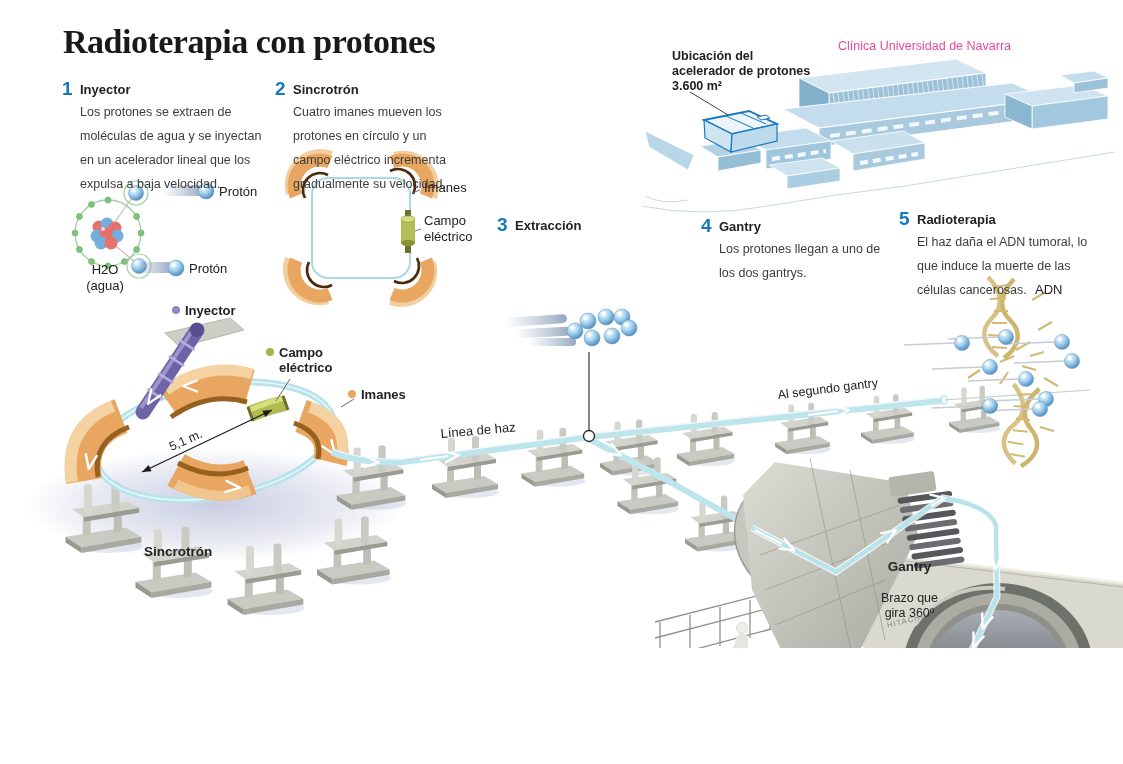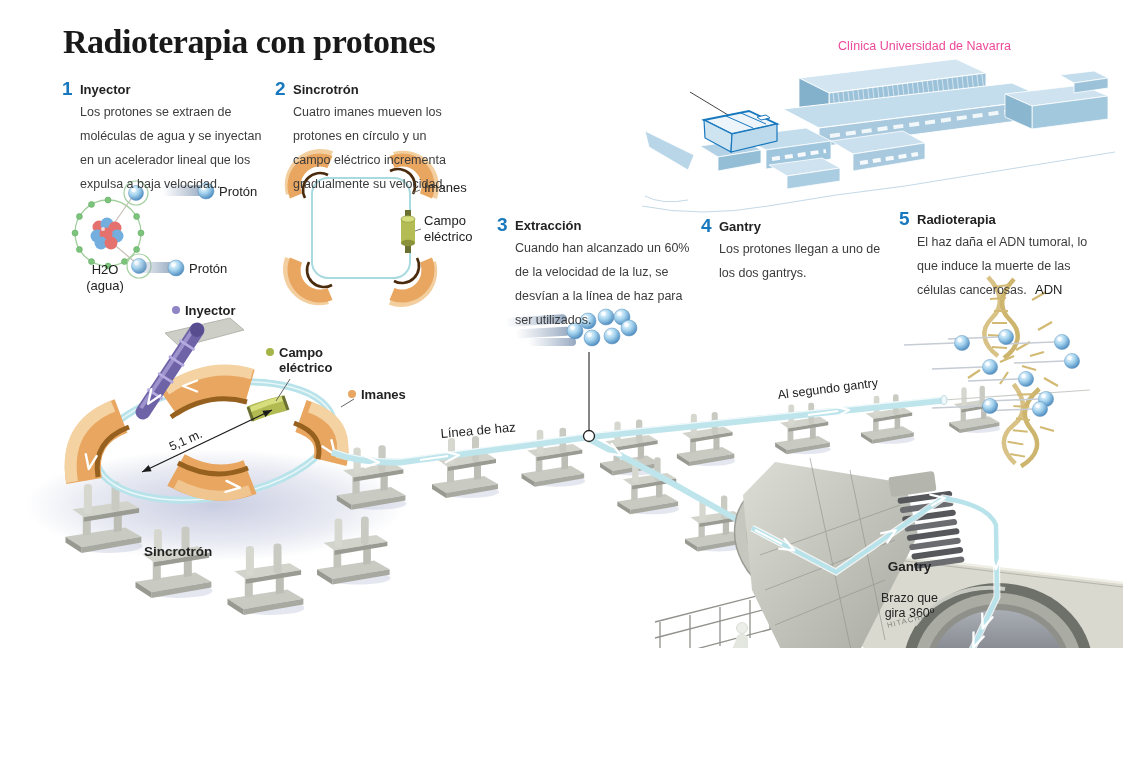--- a/index.html
+++ b/index.html
@@ -424,40 +424,39 @@
   <span class="num">2</span>
   <div class="head">Sincrotrón</div>
   <div class="body">Cuatro imanes mueven los
 protones en círculo y un
 campo eléctrico incrementa
 gradualmente su velocidad.</div>
 </div>
 <div class="step" style="left:515px;top:218px;width:190px;">
   <span class="num">3</span>
   <div class="head">Extracción</div>
-  <div class="body">Cuando han alcanzado un 60%
-de la velocidad de la luz, se
-desvían a la línea de haz para
-ser utilizados.</div>
 </div>
 <div class="step" style="left:719px;top:219px;width:180px;">
   <span class="num">4</span>
   <div class="head">Gantry</div>
   <div class="body">Los protones llegan a uno de
 los dos gantrys.</div>
 </div>
 <div class="step" style="left:917px;top:212px;width:190px;">
   <span class="num">5</span>
   <div class="head">Radioterapia</div>
   <div class="body">El haz daña el ADN tumoral, lo
 que induce la muerte de las
 células cancerosas.</div>
 </div>
 
 <div class="lbl" style="left:838px;top:39px;color:#ec4899;">Clínica Universidad de Navarra</div>
+<div class="lbl b" style="left:672px;top:49px;line-height:1.18;">Ubicación del
+acelerador de protones
+3.600 m²</div>
 
 <div class="lbl" style="left:219px;top:184px;font-size:13px;">Protón</div>
 <div class="lbl" style="left:189px;top:261px;font-size:13px;">Protón</div>
 <div class="lbl" style="left:76px;top:262px;width:58px;text-align:center;font-size:13px;">H2O
 (agua)</div>
 
 <div class="lbl" style="left:424px;top:180px;font-size:13px;">Imanes</div>
 <div class="lbl" style="left:424px;top:213px;font-size:13px;">Campo
 eléctrico</div>
 

